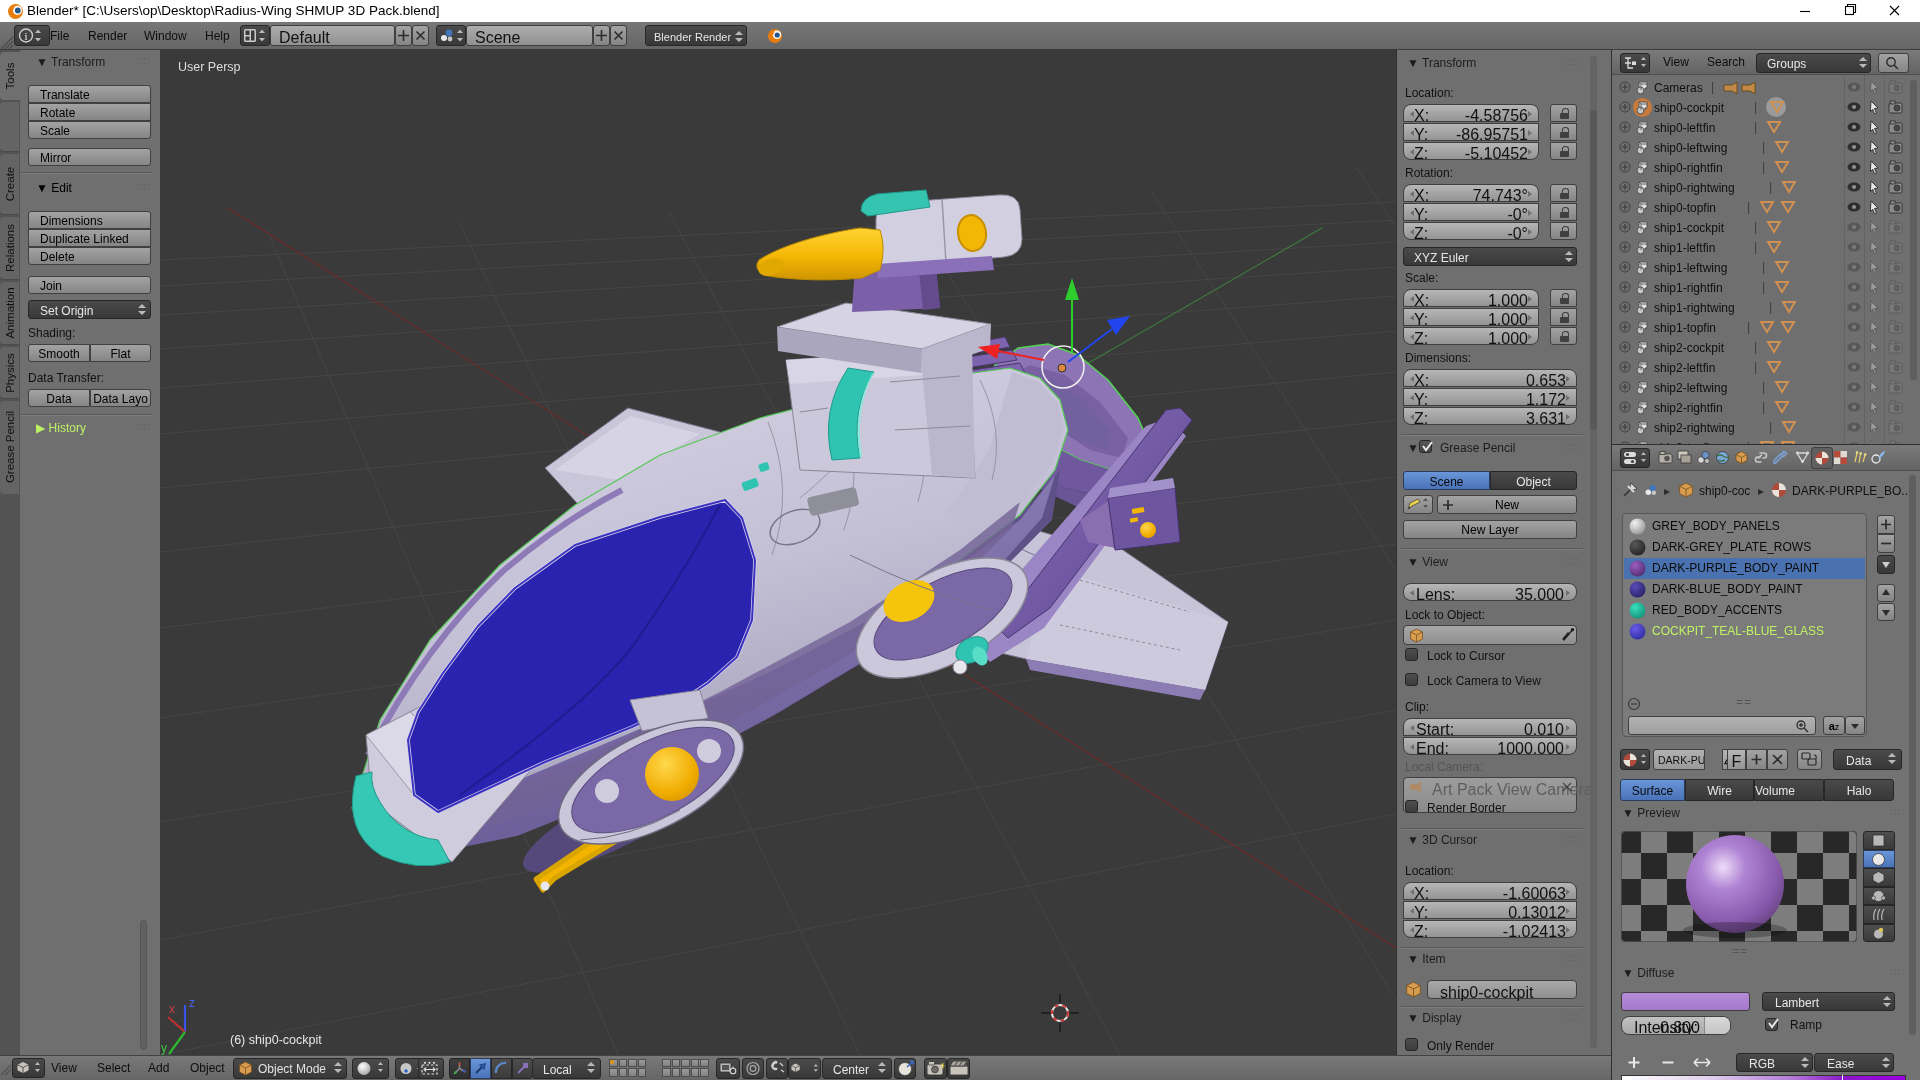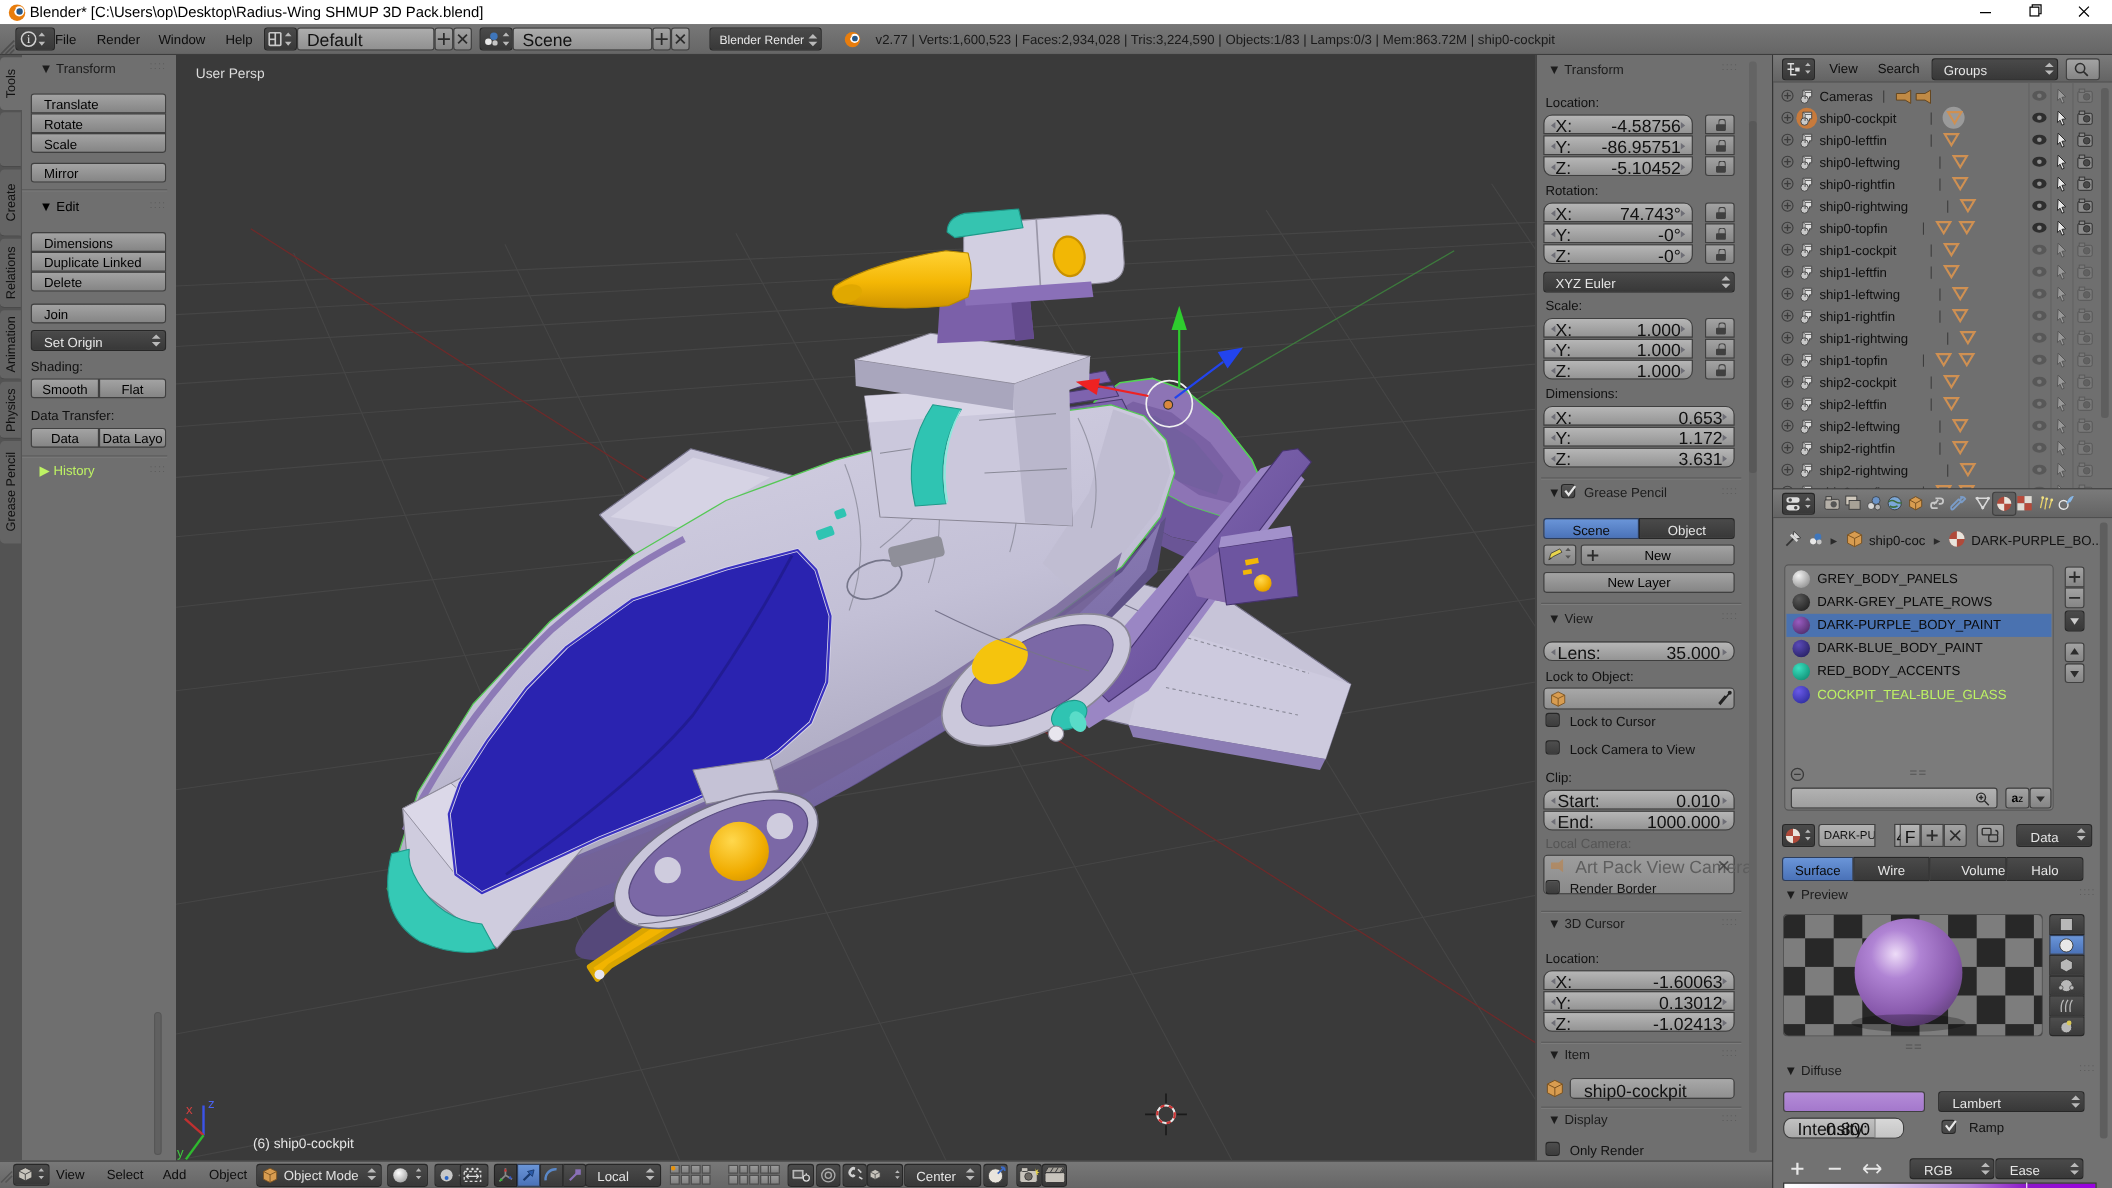--- a/index.html
+++ b/index.html
@@ -125,21 +125,20 @@
 <div class="dark" style="left:645px;top:3px;width:102px;height:21px;padding:4.5px 0 0 8px;font-size:11px">Blender Render</div>
 <svg class="abs" style="left:733px;top:8px" width="12" height="14" viewBox="0 0 12 14">
       <path d="M10 5 L6 1 L2 5 Z M2 8 L6 12 L10 8 Z" fill="#b9b9b9"></path>
     </svg>
 <svg class="abs" style="left:766px;top:6px" width="18" height="16" viewBox="0 0 18 16">
       <circle cx="9" cy="8" r="7" fill="#e87d0d"></circle>
       <circle cx="11" cy="6.8" r="4.2" fill="#fff"></circle>
       <circle cx="11.2" cy="7" r="2.6" fill="#265787"></circle>
       <path d="M2 8.5 L9 3.5 L6 8.5 Z" fill="#e87d0d"></path>
     </svg>
-<div class="hdrtxt" style="left:796px;top:7px;color:#1a1a1a">v2.77 | Verts:1,600,523 | Faces:2,934,028 | Tris:3,224,590 | Objects:1/83 | Lamps:0/3 | Mem:863.72M | ship0-cockpit</div>
 </div>
 <div class="abs" id="tabstrip">
 <div class="abs" style="left:0;top:2px;width:20px;height:48px;background:#6f6f6f;border-radius:4px 0 0 4px;"></div>
 <div class="abs" style="left:0;top:52px;width:19px;height:50px;background:#646464;border-radius:4px 0 0 4px;border-bottom:1px solid #4a4a4a"></div>
 <div class="abs" style="left:0;top:104px;width:19px;height:61px;background:#646464;border-radius:4px 0 0 4px;border-bottom:1px solid #4a4a4a"></div>
 <div class="abs" style="left:0;top:167px;width:19px;height:63px;background:#646464;border-radius:4px 0 0 4px;border-bottom:1px solid #4a4a4a"></div>
 <div class="abs" style="left:0;top:232px;width:19px;height:63px;background:#646464;border-radius:4px 0 0 4px;border-bottom:1px solid #4a4a4a"></div>
 <div class="abs" style="left:0;top:297px;width:19px;height:52px;background:#646464;border-radius:4px 0 0 4px;border-bottom:1px solid #4a4a4a"></div>
 <div class="abs" style="left:0;top:351px;width:19px;height:93px;background:#646464;border-radius:4px 0 0 4px;"></div>
 <svg class="abs" style="left:0;top:0" width="20" height="460">
@@ -1160,21 +1159,21 @@
       <rect x="2" y="2" width="8" height="6" rx="1" fill="none" stroke="#2c2c2c" stroke-width="1.2"></rect>
       <rect x="8" y="8" width="8" height="6" rx="1" fill="none" stroke="#2c2c2c" stroke-width="1.2"></rect>
       <path d="M14 4 Q17 4 16 8" stroke="#2c2c2c" stroke-width="1.2" fill="none"></path>
     </svg>
 <div class="dark" style="left:221px;top:304px;width:69px;height:21px;padding:4px 0 0 12px">Data</div>
 <svg class="abs" style="left:274px;top:307px" width="12" height="14" viewBox="0 0 12 14">
       <path d="M10 5 L6 1 L2 5 Z M2 8 L6 12 L10 8 Z" fill="#b9b9b9"></path>
     </svg>
 <div class="abs" style="left:8px;top:334px;width:65px;height:22px;background:linear-gradient(#6a95d8,#4a72b8);border:1px solid #2c3d5c;border-radius:3px 0 0 3px;color:#0a0a0a;font-size:12px;text-align:center;padding-top:4px">Surface</div>
 <div class="dark" style="left:73px;top:334px;width:69px;height:22px;border-radius:0;text-align:center;padding-top:4px">Wire</div>
-<div class="dark" style="left:142px;top:334px;width:70px;height:22px;border-radius:1px;text-align:right;padding-top:4px">Volume</div>
+<div class="dark" style="left:142px;top:334px;width:70px;height:22px;border-radius:1px;text-align:left;padding-top:4px">Volume</div>
 <div class="dark" style="left:212px;top:334px;width:70px;height:22px;border-radius:0 3px 3px 0;text-align:center;padding-top:4px">Halo</div>
 <div class="sep" style="left:4px;top:327px;width:298px;opacity:0"></div>
 <div class="lbl" style="left:10px;top:361px;color:#1c1c1c">▼ Preview</div>
     <div class="grip" style="left:278px;top:361px">::::</div>
 <svg class="abs" style="left:9px;top:386px" width="236" height="111" viewBox="0 0 236 111">
 <defs>
 <pattern id="chk" width="52" height="52" patternUnits="userSpaceOnUse" patternTransform="translate(-6,-4)">
           <rect width="52" height="52" fill="#7d7d7d"></rect>
           <rect width="26" height="26" fill="#282828"></rect>
           <rect x="26" y="26" width="26" height="26" fill="#282828"></rect>

